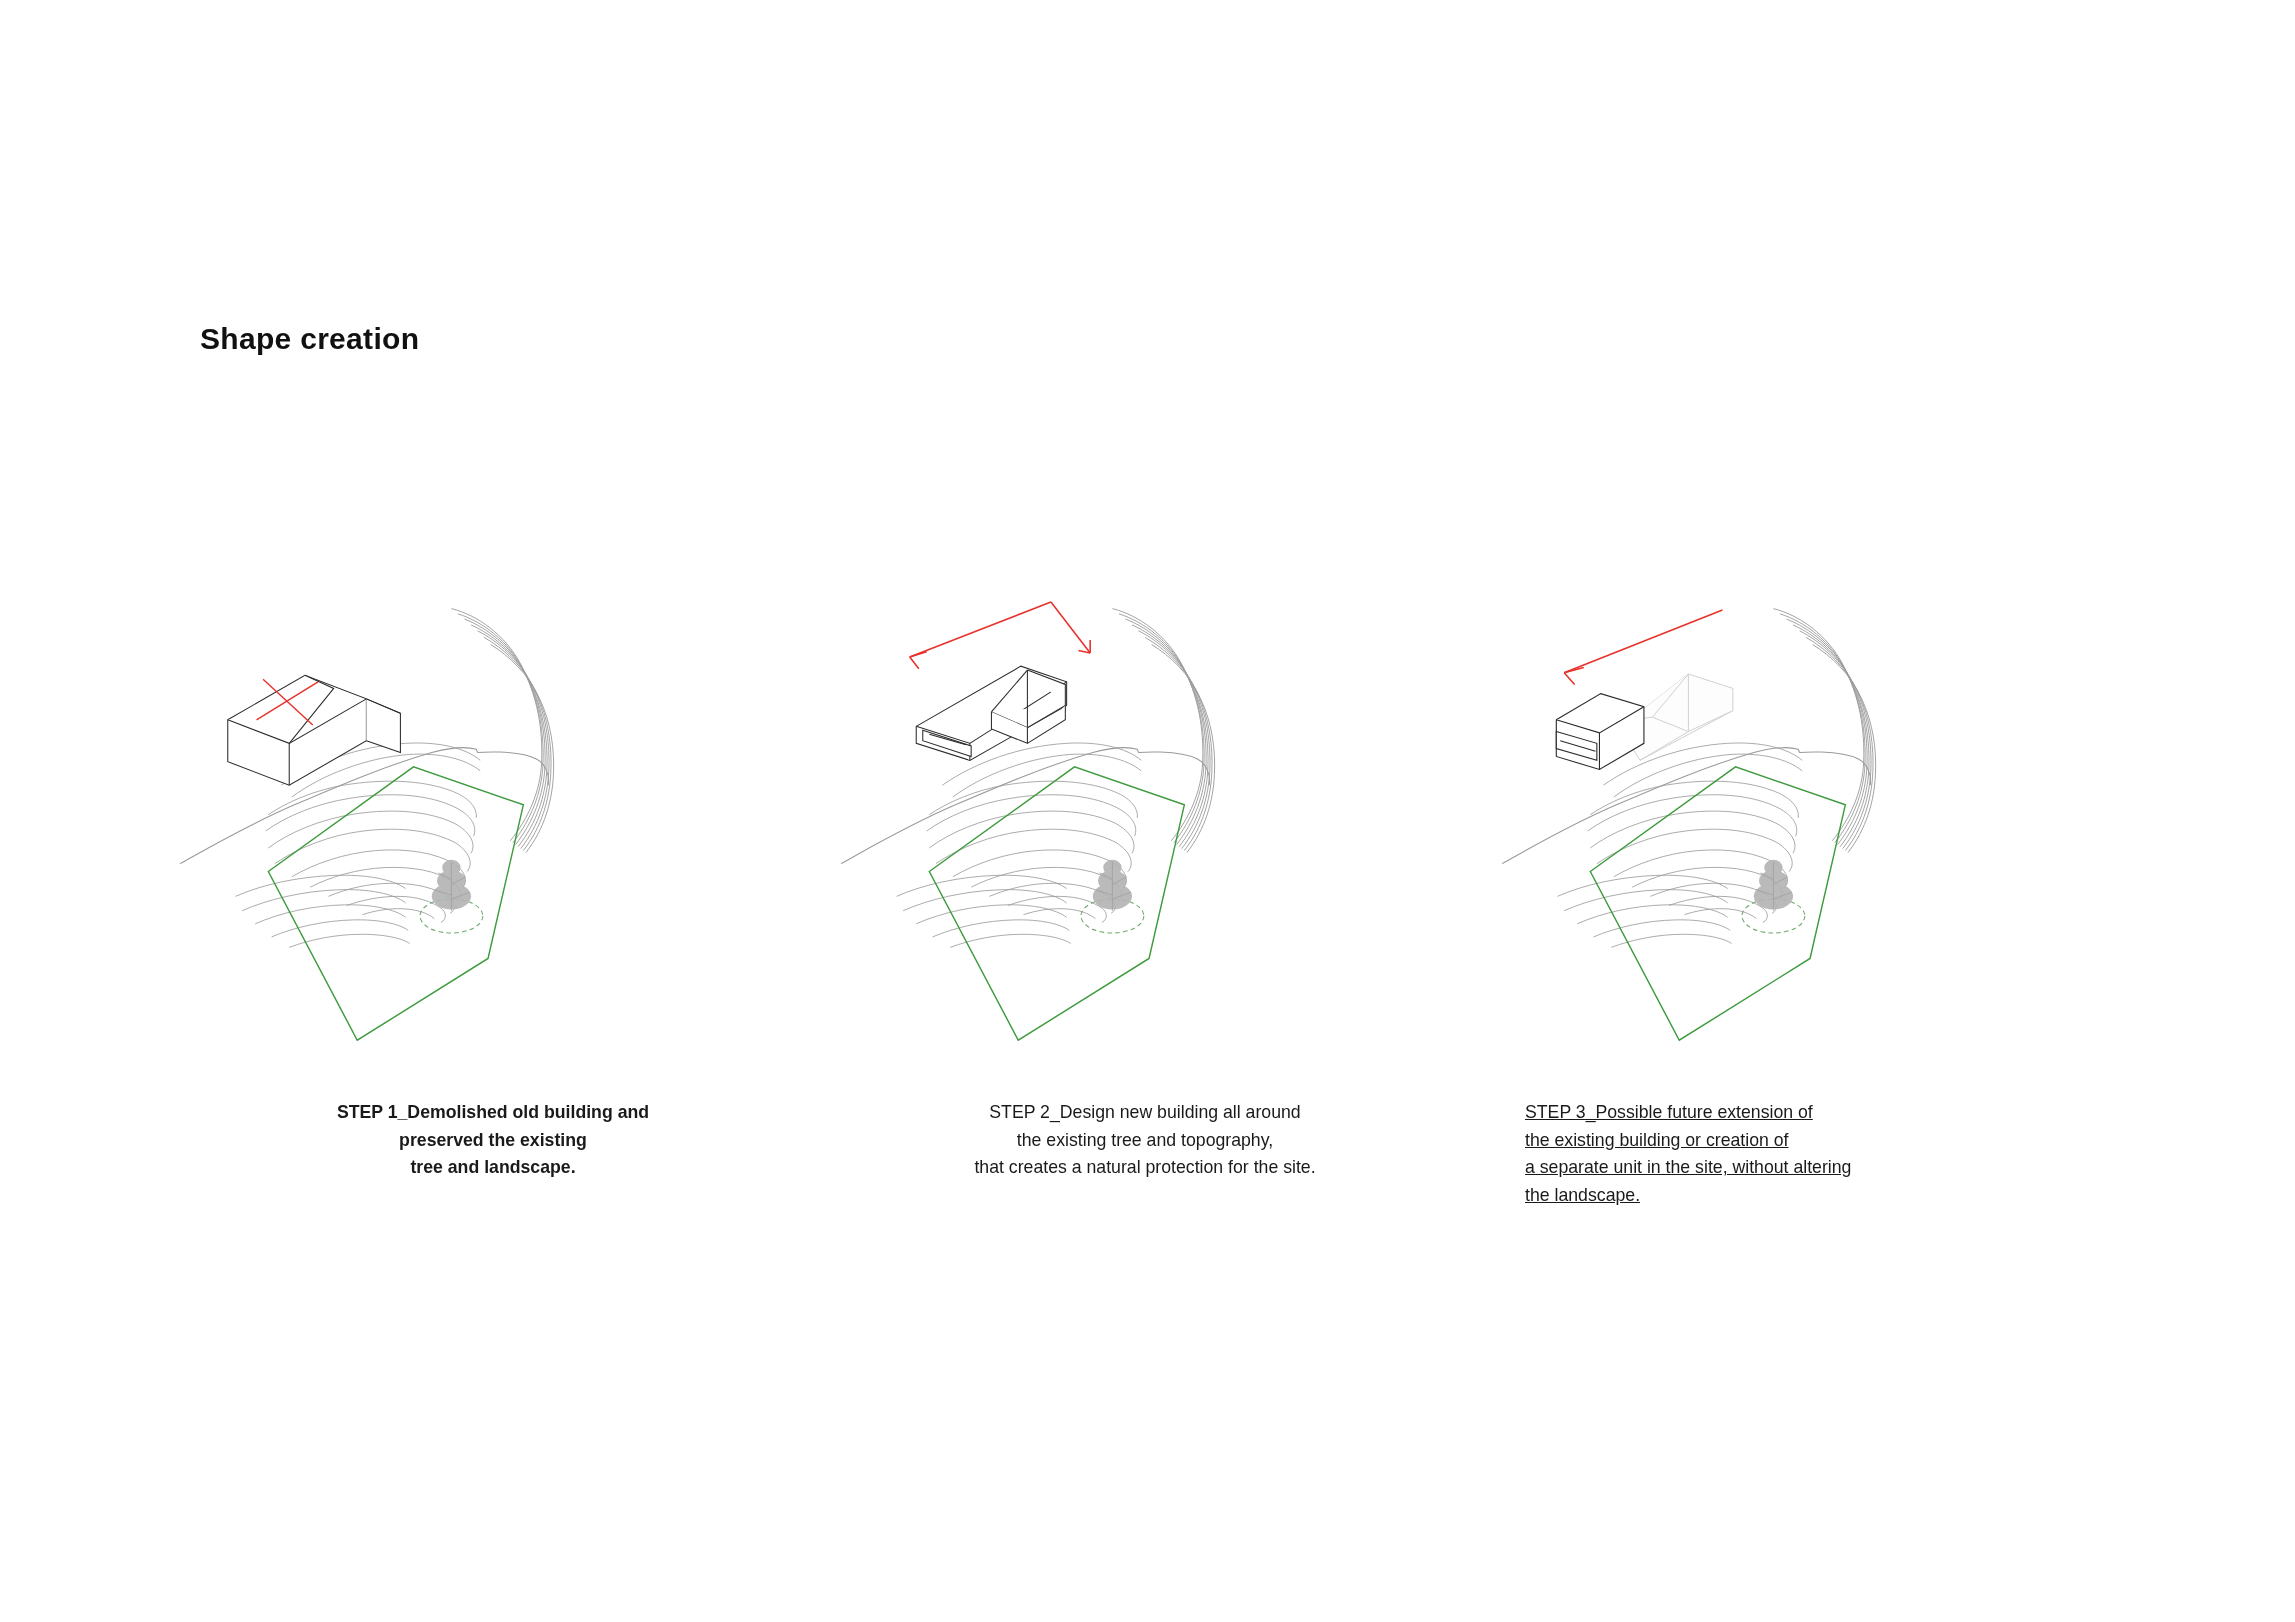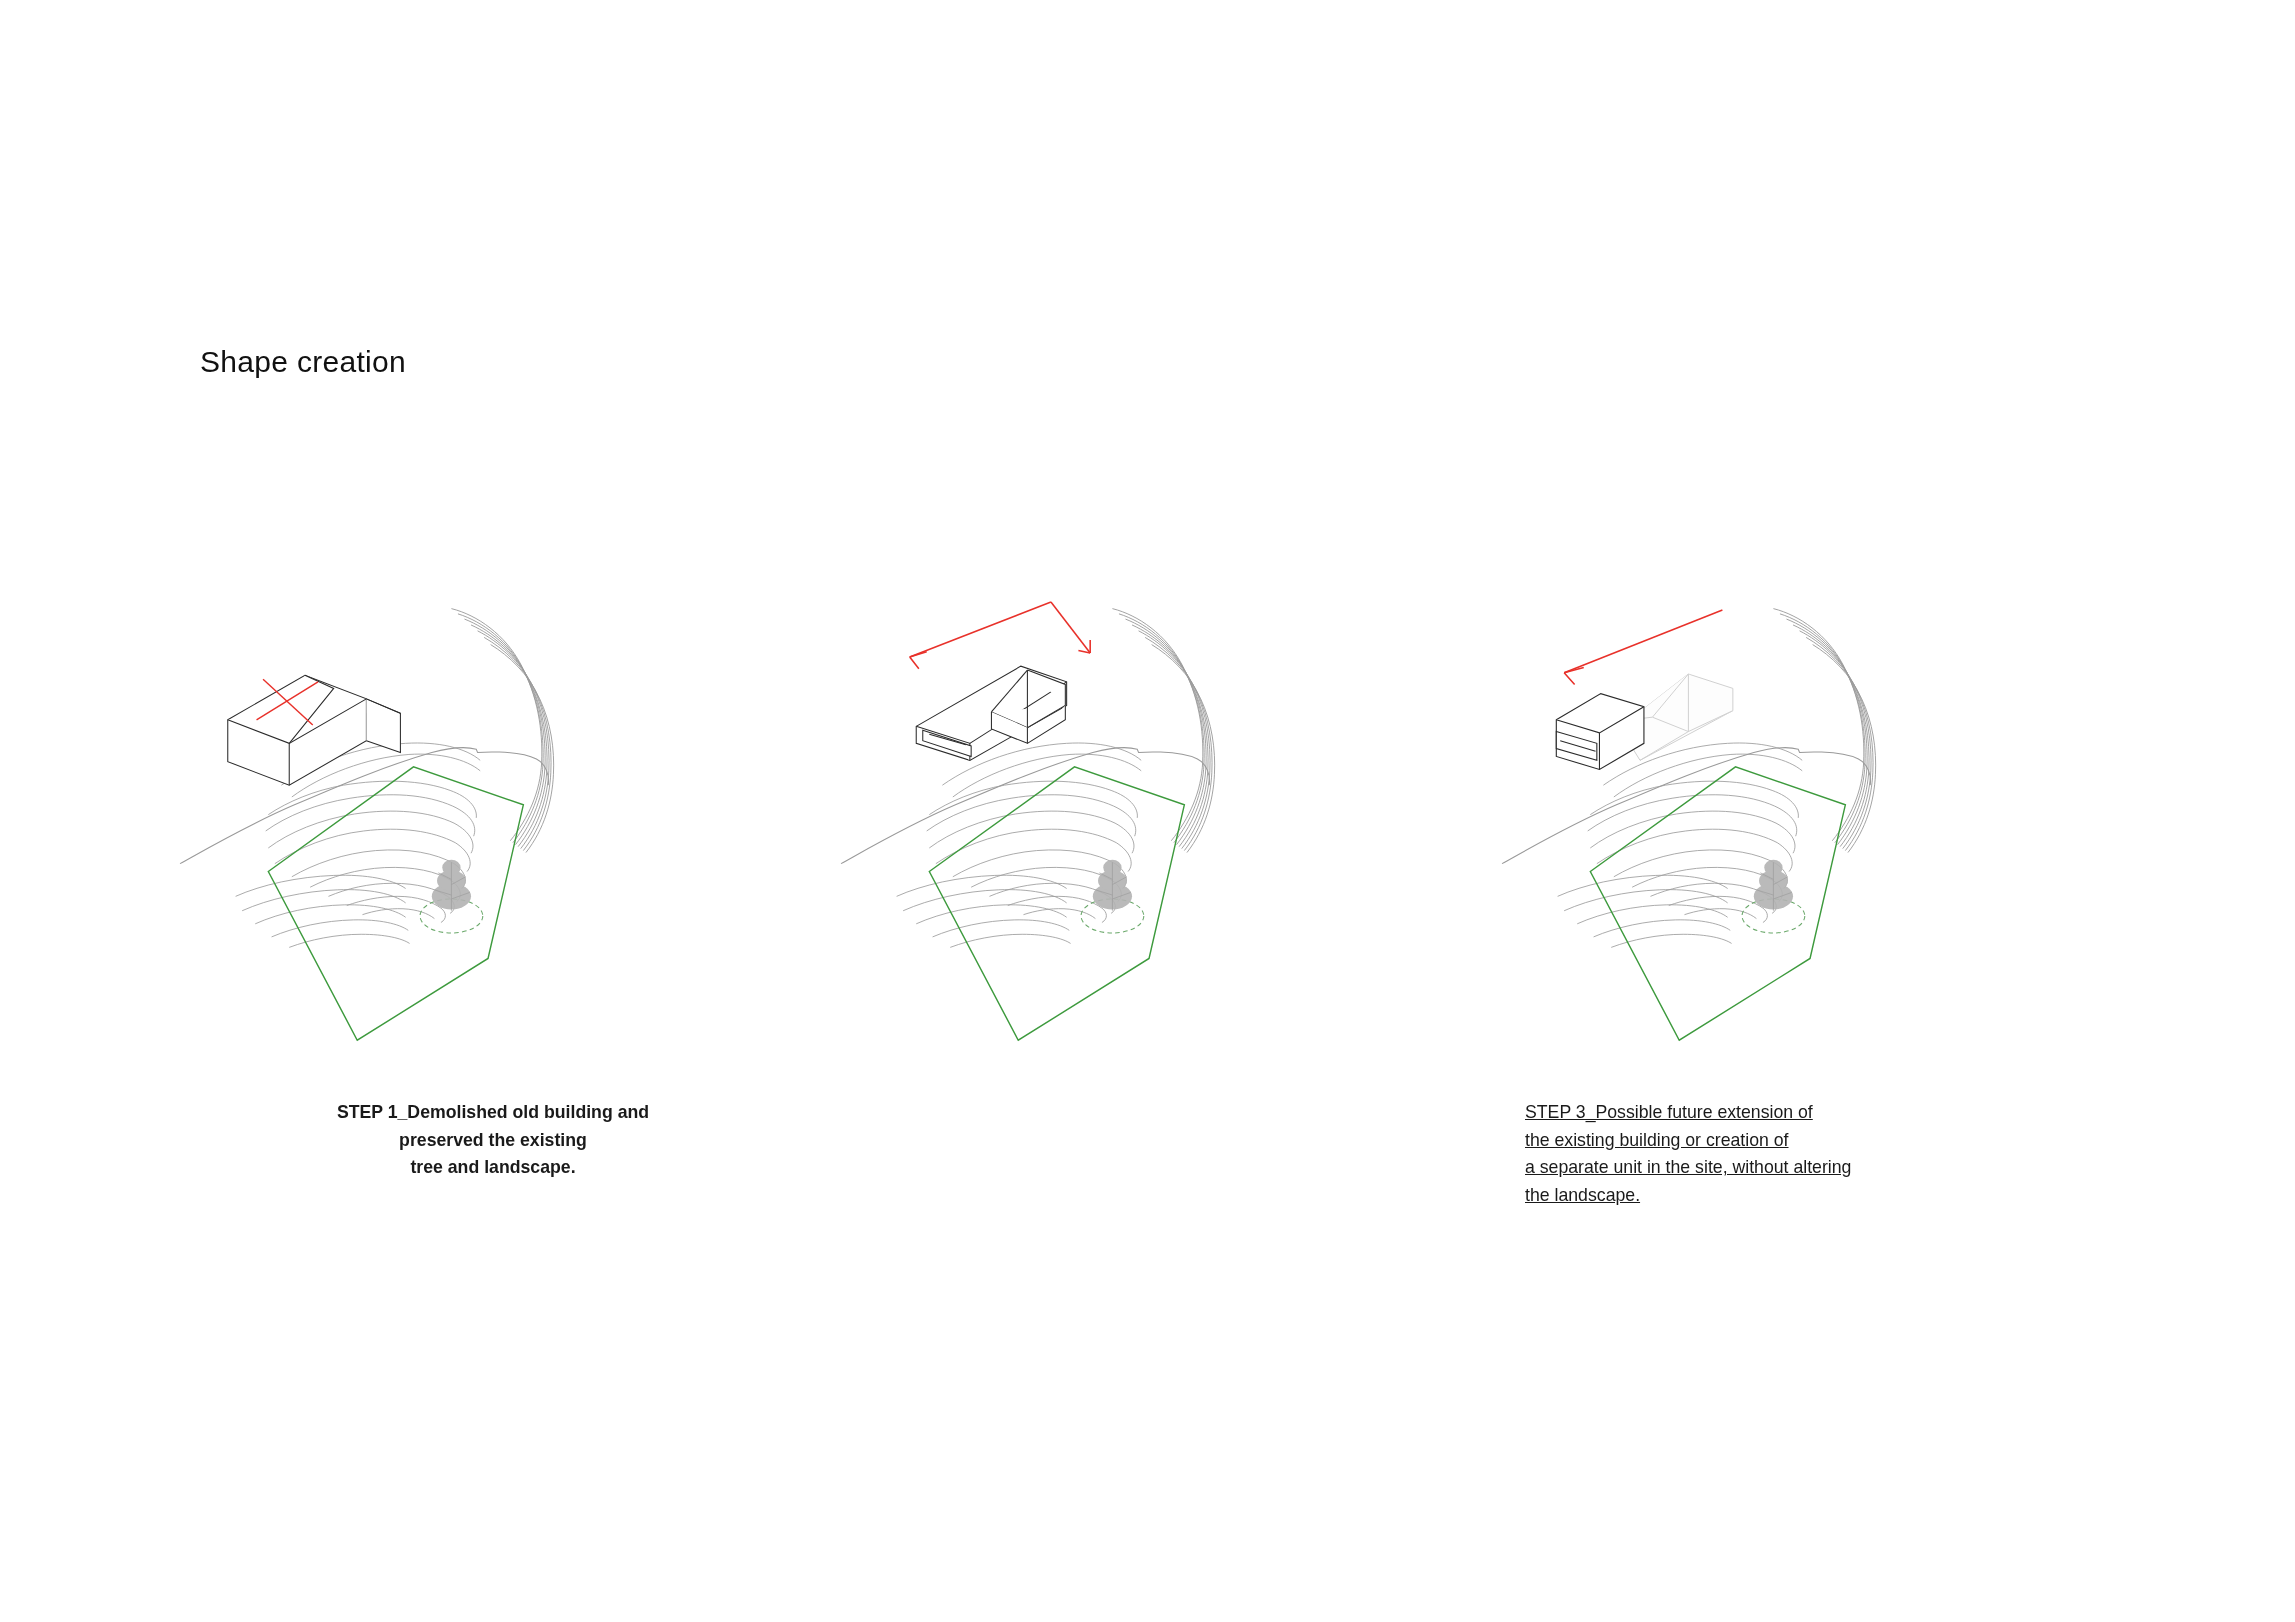--- a/index.html
+++ b/index.html
@@ -16,25 +16,25 @@
     overflow: hidden;
   }
   .page {
     position: absolute;
     inset: 0;
     background: #ffffff;
   }
   .title {
     position: absolute;
     left: 200px;
-    top: 345px;
+    top: 322px;
     font-size: 30px;
     letter-spacing: 0.3px;
     color: #111111;
-    font-weight: 400;
+    font-weight: 700;
     white-space: nowrap;
   }
   .panels {
     position: absolute;
     left: 0;
     top: 589px;
     width: 2295px;
     height: 589px;
   }
   .panel {
@@ -303,19 +303,22 @@
           <path d="M110,128 L140,120 M110,128 L126,146"></path>
         </g>
       </svg>
     </div>
 
   </div>
 
   <div class="caption cap-1">STEP 1_Demolished old building and
 preserved the existing
 tree and landscape.</div>
+  <div class="caption cap-2">STEP 2_Design new building all around
+the existing tree and topography,
+that creates a natural protection for the site.</div>
   <div class="caption cap-3">STEP 3_Possible future extension of
 the existing building or creation of
 a separate unit in the site, without altering
 the landscape.</div>
 
 </div>
 
 
 </body></html>

